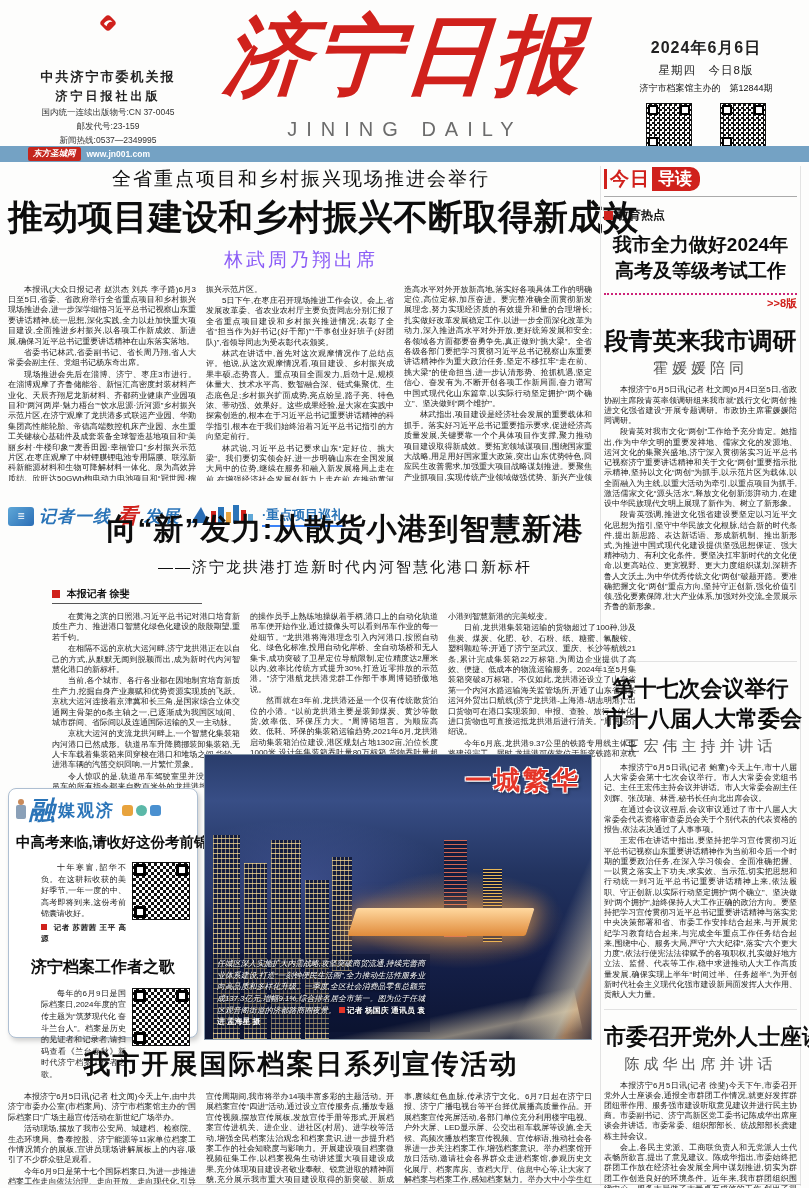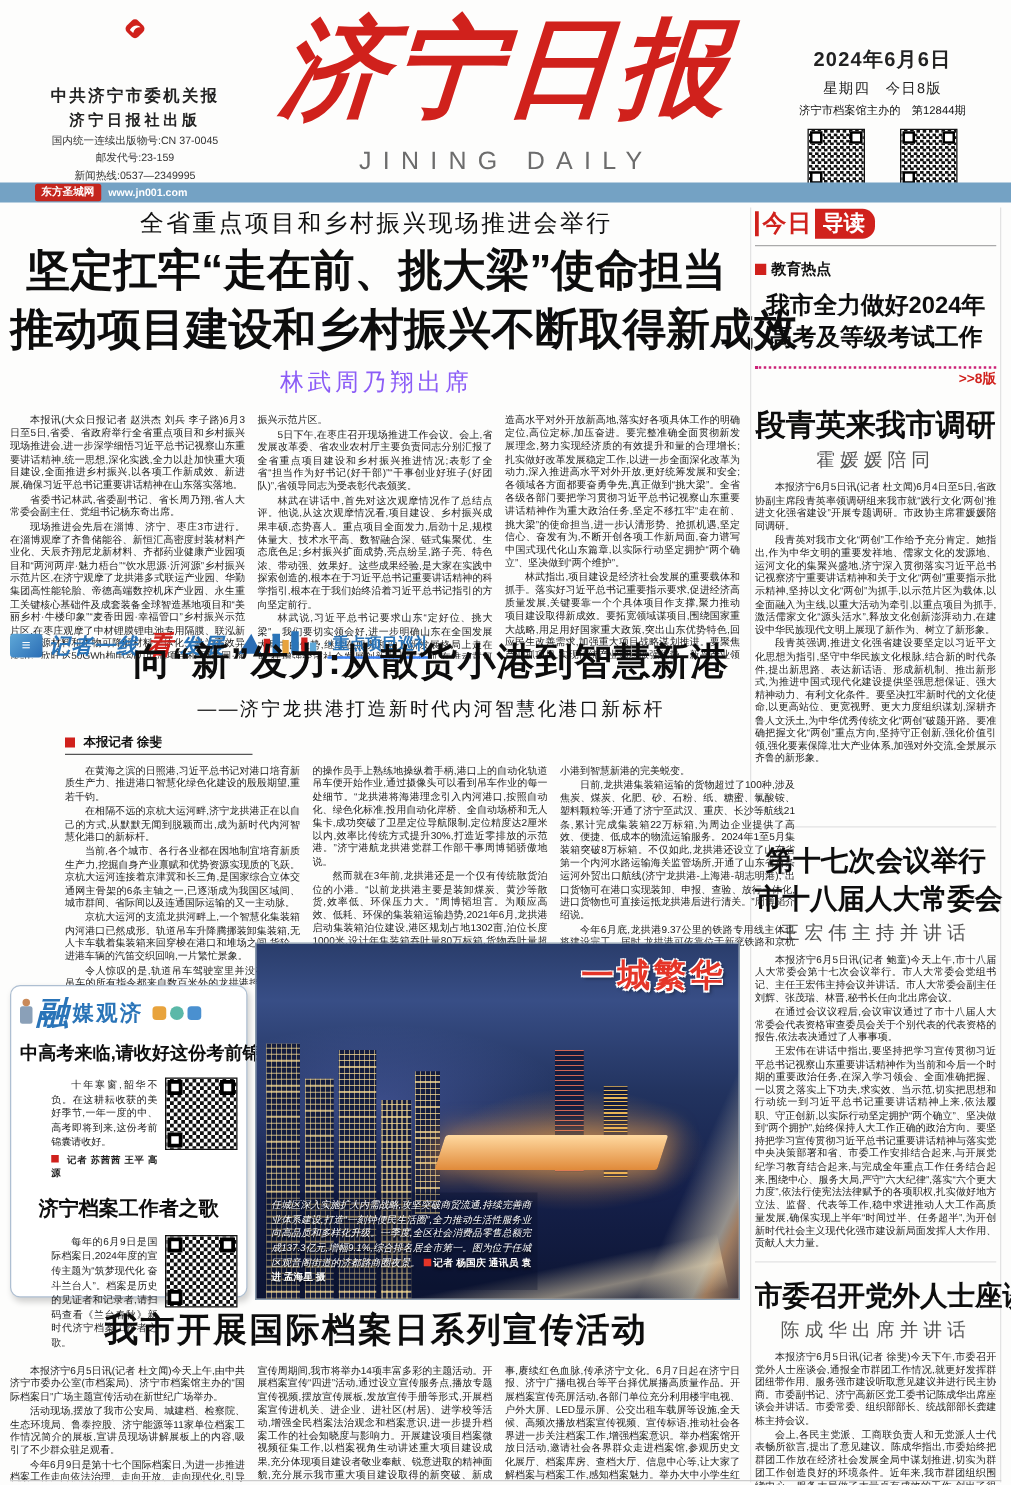--- a/index.html
+++ b/index.html
@@ -22,21 +22,21 @@
   .date-l2{font-size:11.5px;margin-top:4px;letter-spacing:1px;}
   .date-l3{font-size:9px;margin-top:4px;color:#111;}
   .qr-row{display:flex;justify-content:center;gap:14px;margin-top:8px;}
   .qr-wrap{width:60px;text-align:center;}
   .qr{position:relative;width:44px;height:44px;margin:0 auto;border:1px solid #111;
       background:repeating-conic-gradient(#111 0% 25%,#fff 0% 50%) 0 0/5px 5px;}
   .qr::before,.qr::after,.qr i{content:"";position:absolute;width:10px;height:10px;background:#fff;border:2.5px solid #000;box-sizing:border-box;}
   .qr::before{left:1px;top:1px;} .qr::after{right:1px;top:1px;} .qr i{left:1px;bottom:1px;}
   .qr-label{font-size:6.5px;color:#222;margin-top:2px;white-space:nowrap;}
   .site-bar{left:0;top:146px;width:809px;height:16px;background:#74a2c4;display:flex;align-items:center;}
-  .site-name{background:#c4261d;color:#fff;font-size:8.5px;font-weight:bold;padding:1px 5px;margin-left:28px;border-radius:2px;}
+  .site-name{background:#c4261d;color:#fff;font-size:8.5px;font-weight:bold;padding:1px 5px;margin-left:28px;border-radius:2px;font-style:italic;}
   .site-url{color:#fff;font-size:8.5px;margin-left:6px;font-weight:bold;}
 
   
   .cols{display:flex;gap:10px;}
   .col{width:188px;font-size:8px;line-height:1.3;text-align:justify;overflow:hidden;color:#1c1c1c;}
   .col p{margin:0 0 1px 0;text-indent:2em;}
   .cont p:first-child{text-indent:0;}
 
   
   .lead{left:8px;top:166px;width:586px;}
@@ -179,21 +179,20 @@
     </div>
   </div>
 
   <div class="abs site-bar">
     <span class="site-name">东方圣城网</span>
     <span class="site-url">www.jn001.com</span>
   </div>
 
   <div class="abs lead">
     <div class="kicker">全省重点项目和乡村振兴现场推进会举行</div>
-    <div class="lead-h">坚定扛牢“走在前、挑大梁”使命担当</div>
     <div class="lead-h">推动项目建设和乡村振兴不断取得新成效</div>
     <div class="lead-by">林武周乃翔出席</div>
     <div class="cols">
       <div class="col">
           <p>本报讯(大众日报记者 赵洪杰 刘兵 李子路)6月3日至5日,省委、省政府举行全省重点项目和乡村振兴现场推进会,进一步深学细悟习近平总书记视察山东重要讲话精神,统一思想,深化实践,全力以赴加快重大项目建设,全面推进乡村振兴,以各项工作新成效、新进展,确保习近平总书记重要讲话精神在山东落实落地。</p>
           <p>省委书记林武,省委副书记、省长周乃翔,省人大常委会副主任、党组书记杨东奇出席。</p>
           <p>现场推进会先后在淄博、济宁、枣庄3市进行。在淄博观摩了齐鲁储能谷、新恒汇高密度封装材料产业化、天辰齐翔尼龙新材料、齐都药业健康产业园项目和“两河两岸·魅力梧台”“饮水思源·沂河源”乡村振兴示范片区,在济宁观摩了龙拱港多式联运产业园、华勤集团高性能轮胎、帝德高端数控机床产业园、永生重工关键核心基础件及成套装备全球智造基地项目和“美丽乡村·牛楼印象”“麦香田园·幸福管口”乡村振兴示范片区,在枣庄观摩了中材锂膜锂电池专用隔膜、联泓新科新能源材料和生物可降解材料一体化、泉为高效异质结、欣旺达50GWh枸电动力电池项目和“冠世园·榴光溢彩”“十里湾·田园沐歌·印象白楼”乡村</p>
         </div>
       <div class="col cont">
           <p>振兴示范片区。</p>

